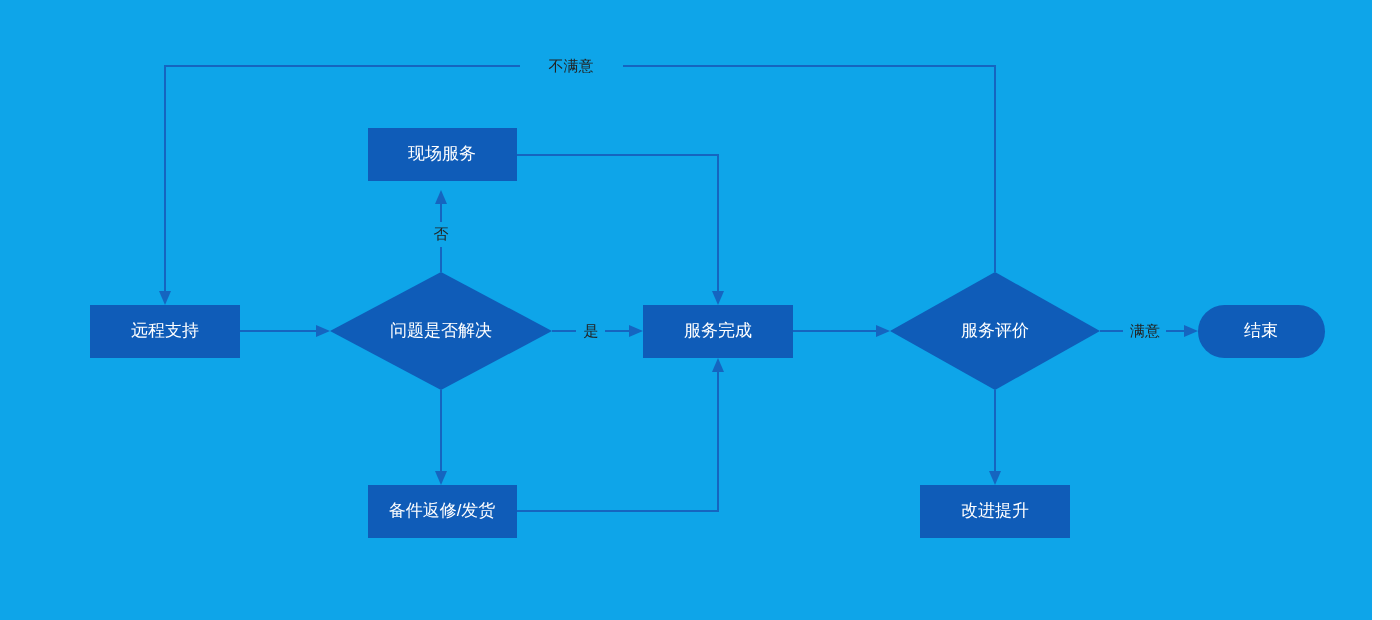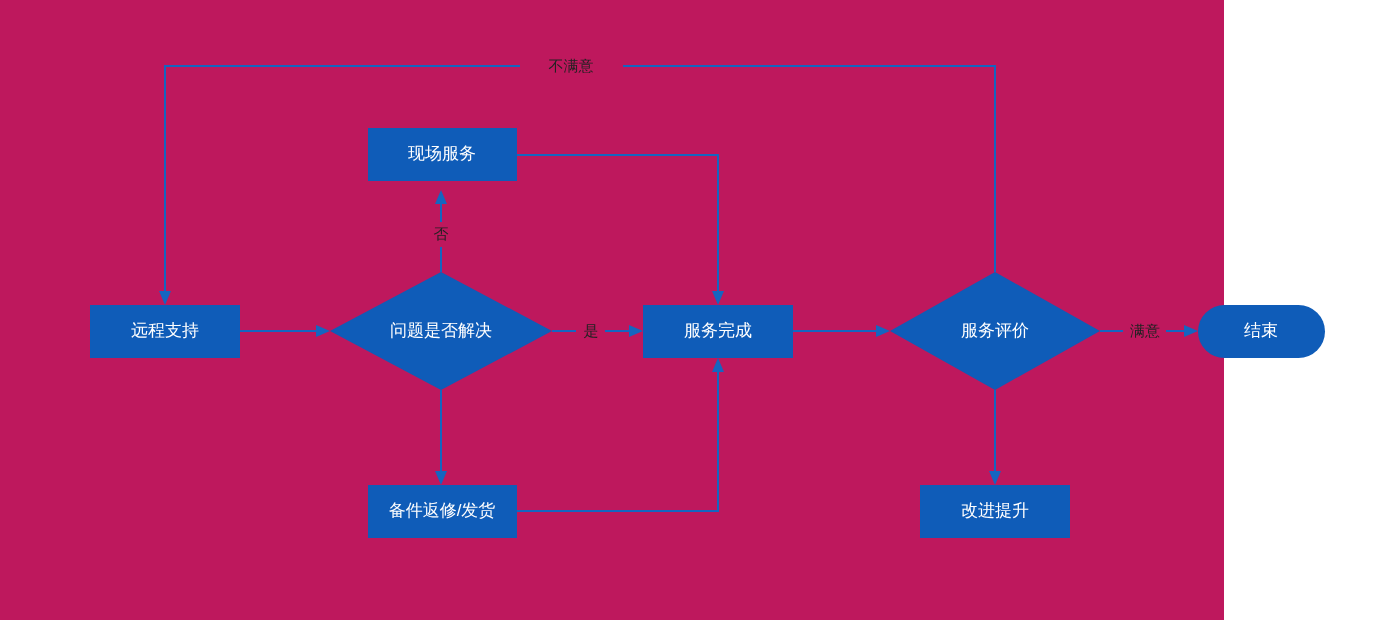--- a/index.html
+++ b/index.html
@@ -9,23 +9,23 @@
     background: #ffffff;
   }
   body {
     width: 1400px;
     height: 620px;
     font-family: "Liberation Sans", "DejaVu Sans", sans-serif;
     overflow: hidden;
   }
   #flow-root {
     position: relative;
-    width: 1224px;
+    width: 1372px;
     height: 620px;
-    background: #be185d;
+    background: #0ea5e9;
     text-align: center;
   }
   svg#flow-svg {
     position: absolute;
     top: 0;
     left: 0;
     width: 1400px;
     height: 620px;
     display: block;
   }

